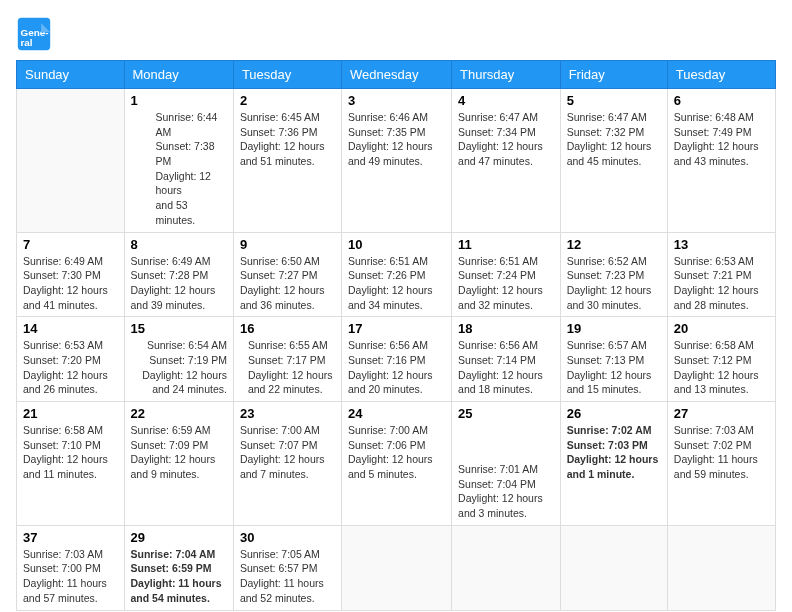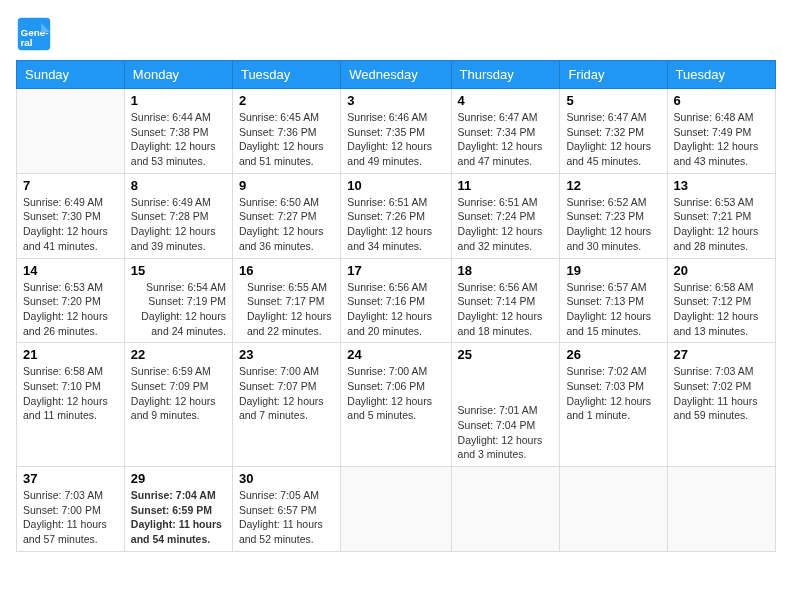--- a/index.html
+++ b/index.html
@@ -109,21 +109,21 @@
         <th>Thursday</th>
         <th>Friday</th>
         <th>Tuesday</th>
       </tr>
   </thead>
   <tbody id="calendar-body">
   <tr>
         <td class="empty-cell"></td>
         <td>
           <span class="day-number">1</span>
-          <div class="day-info" style="white-space: pre-line;">Sunrise: 6:44 AM
+          <div class="day-info" style="white-space: pre-line; margin-left: 25px;">Sunrise: 6:44 AM
 Sunset: 7:38 PM
 Daylight: 12 hours
 and 53 minutes.</div>
         </td>
         <td>
           <span class="day-number">2</span>
           <div class="day-info" style="white-space: pre-line;">Sunrise: 6:45 AM
 Sunset: 7:36 PM
 Daylight: 12 hours
 and 51 minutes.</div>
@@ -290,21 +290,21 @@
         </td>
         <td>
           <span class="day-number">25</span>
           <div class="day-info" style="white-space: pre-line; margin-top: 41px;">Sunrise: 7:01 AM
 Sunset: 7:04 PM
 Daylight: 12 hours
 and 3 minutes.</div>
         </td>
         <td>
           <span class="day-number">26</span>
-          <div class="day-info" style="white-space: pre-line;">Sunrise: 7:02 AM
+          <div class="day-info" style="white-space: pre-line; font-weight: bold;">Sunrise: 7:02 AM
 Sunset: 7:03 PM
 Daylight: 12 hours
 and 1 minute.</div>
         </td>
         <td>
           <span class="day-number">27</span>
           <div class="day-info" style="white-space: pre-line;">Sunrise: 7:03 AM
 Sunset: 7:02 PM
 Daylight: 11 hours
 and 59 minutes.</div>

